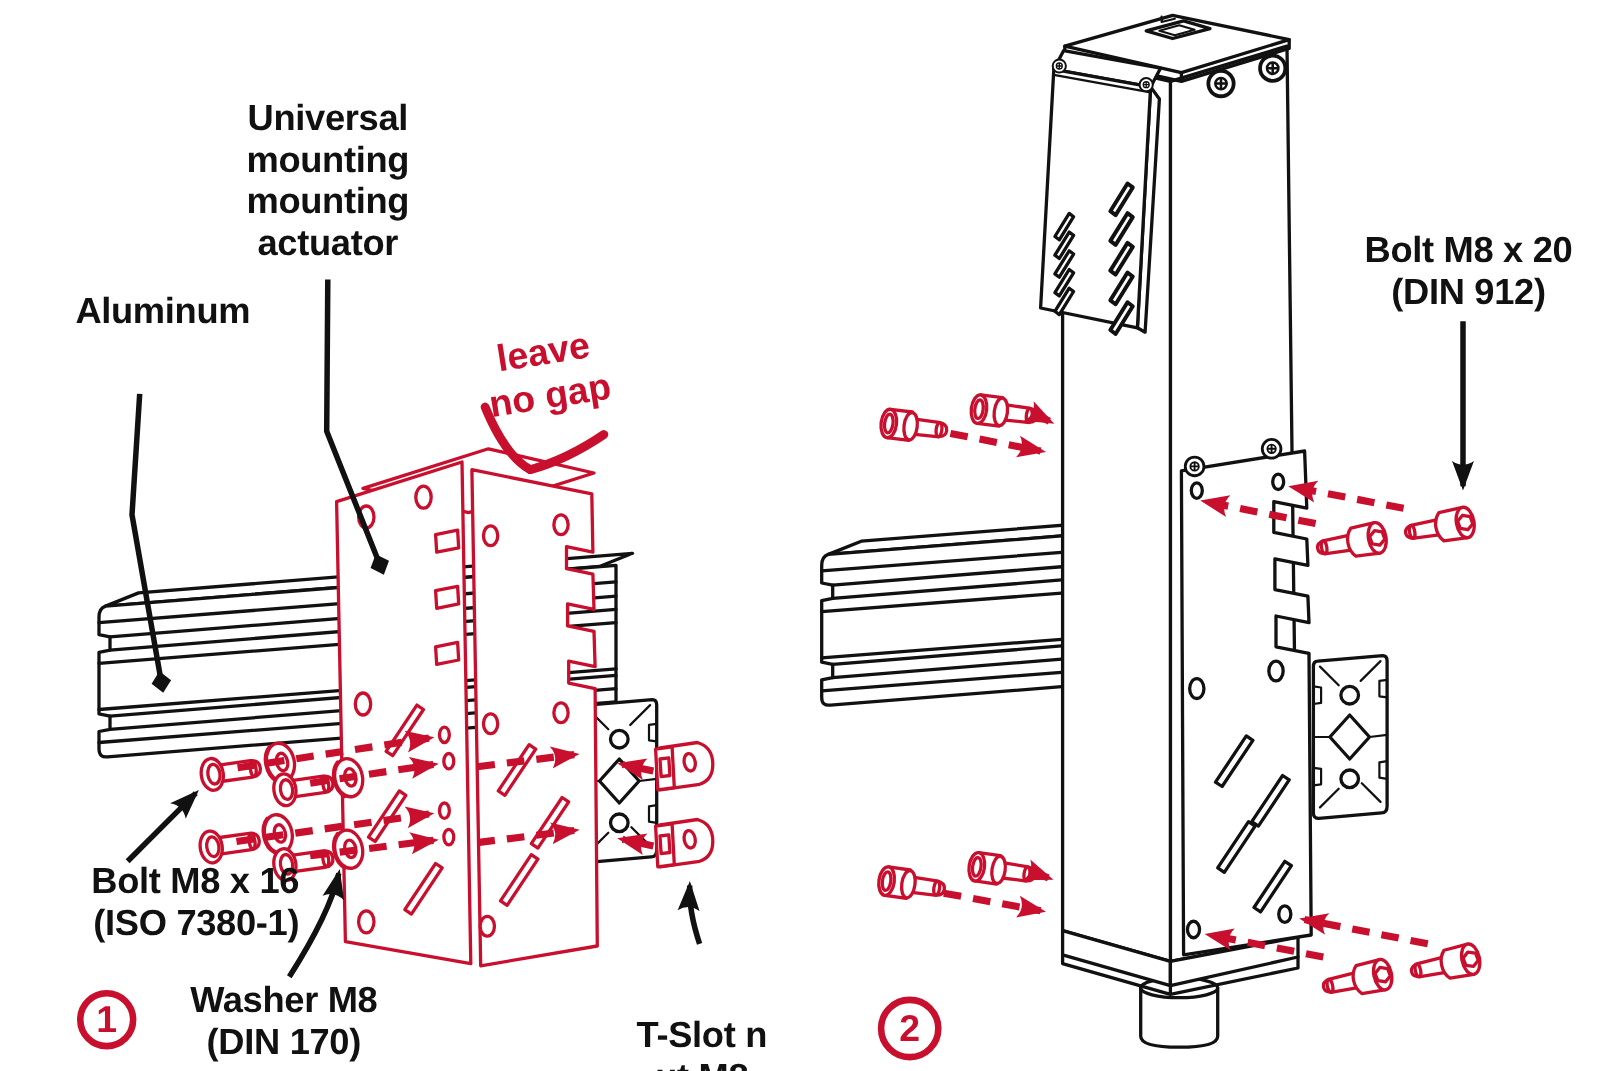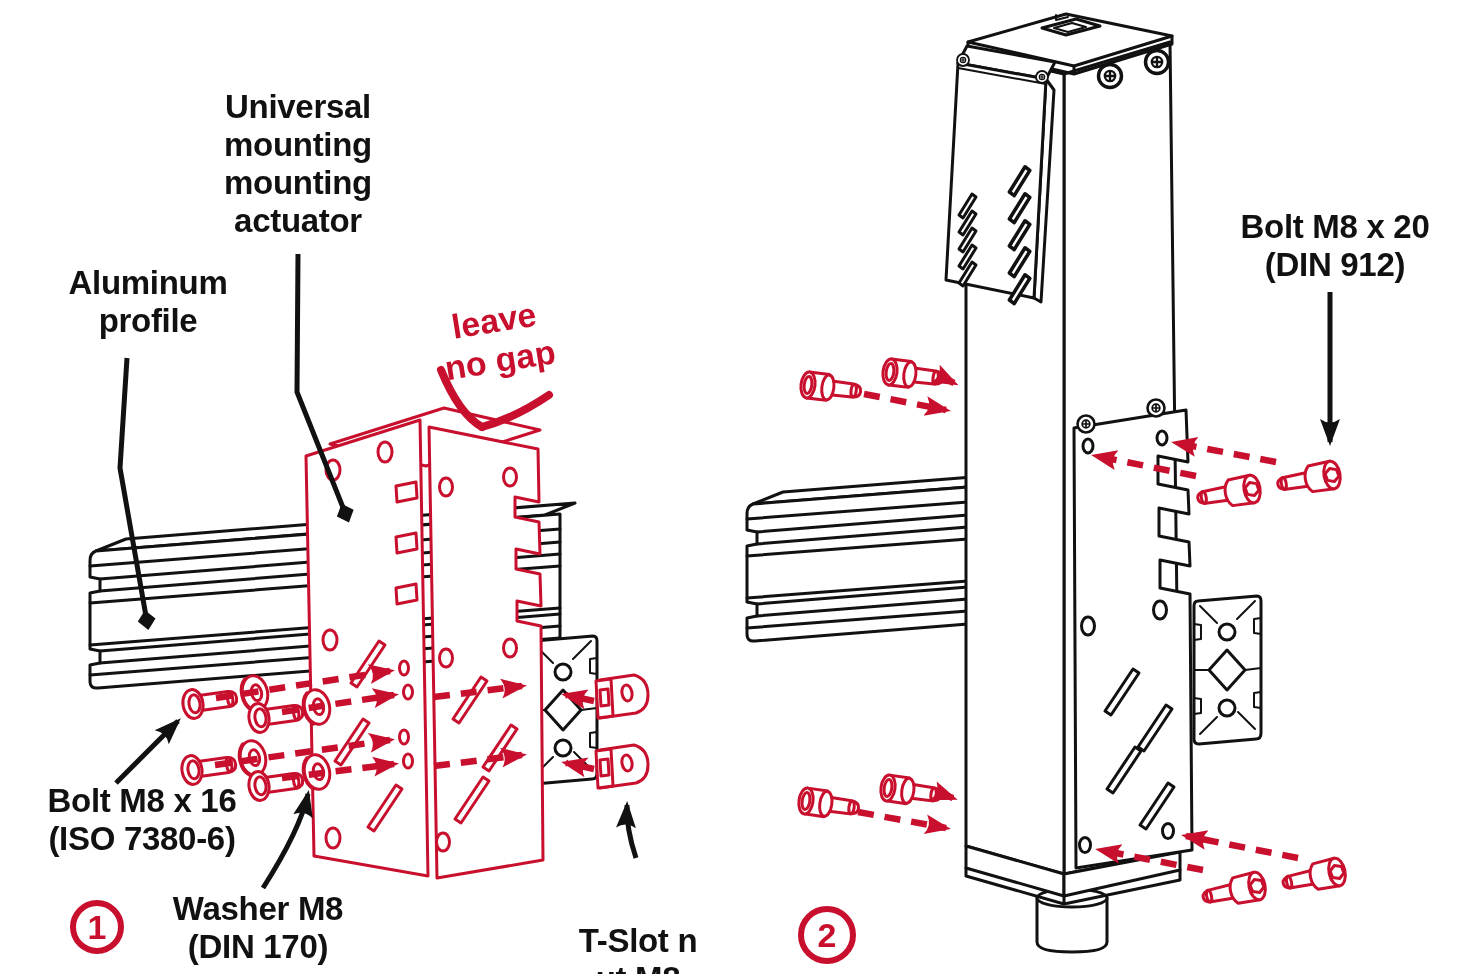--- a/index.html
+++ b/index.html
@@ -19,21 +19,21 @@
   .r{stroke:var(--accent);stroke-width:3;fill:none;stroke-linejoin:round;stroke-linecap:round;}
   .rf{stroke:var(--accent);stroke-width:3;fill:#fff;stroke-linejoin:round;}
   .dash{stroke:var(--accent);stroke-width:6.5;fill:none;stroke-dasharray:16 11;}
   .lead{stroke:var(--ink);stroke-width:5;fill:none;}
   .swoosh{stroke:var(--accent);stroke-width:8;fill:none;stroke-linecap:round;}
   .fill-r{fill:var(--accent);}
   .fill-k{fill:var(--ink);}
 
   
   .lbl{position:absolute;color:var(--ink);font-weight:bold;font-size:33px;line-height:38px;text-align:center;letter-spacing:-0.3px;}
-  .lbl.left{text-align:center;}
+  .lbl.left{text-align:right;}
   .lbl .ln{display:block;}
   .gap-note{position:absolute;color:var(--accent);font-weight:bold;font-size:34px;line-height:40px;text-align:center;transform:rotate(-9deg);}
   .badge{position:absolute;width:54px;height:54px;border:6px solid var(--accent);border-radius:50%;
          color:var(--accent);font-weight:bold;font-size:34px;display:flex;align-items:center;justify-content:center;}
 </style>
 </head>
 <body>
 
 <div class="stage">
 
@@ -286,31 +286,30 @@
 
   <div class="lbl" style="left:148px;top:88px;width:300px;">
     <span class="ln">Universal</span>
     <span class="ln">mounting</span>
     <span class="ln">mounting</span>
     <span class="ln">actuator</span>
   </div>
 
   <div class="lbl" style="left:0px;top:264px;width:256px;margin-left:20px;">
     <span class="ln">Aluminum</span>
-    <span class="ln">profile</span>
   </div>
 
   <div class="gap-note" style="left:407px;top:300px;width:180px;">
     <span class="ln" style="display:block;">leave</span>
     <span class="ln" style="display:block;">no gap</span>
   </div>
 
   <div class="lbl left" style="left:12px;top:782px;width:260px;">
     <span class="ln">Bolt M8 x 16</span>
-    <span class="ln">(ISO 7380-6)</span>
+    <span class="ln">(ISO 7380-1)</span>
   </div>
 
   <div class="lbl" style="left:128px;top:890px;width:260px;">
     <span class="ln">Washer M8</span>
     <span class="ln">(DIN 170)</span>
   </div>
 
   <div class="lbl" style="left:538px;top:922px;width:200px;">
     <span class="ln">T-Slot n</span>
     <span class="ln">ut M8</span>

